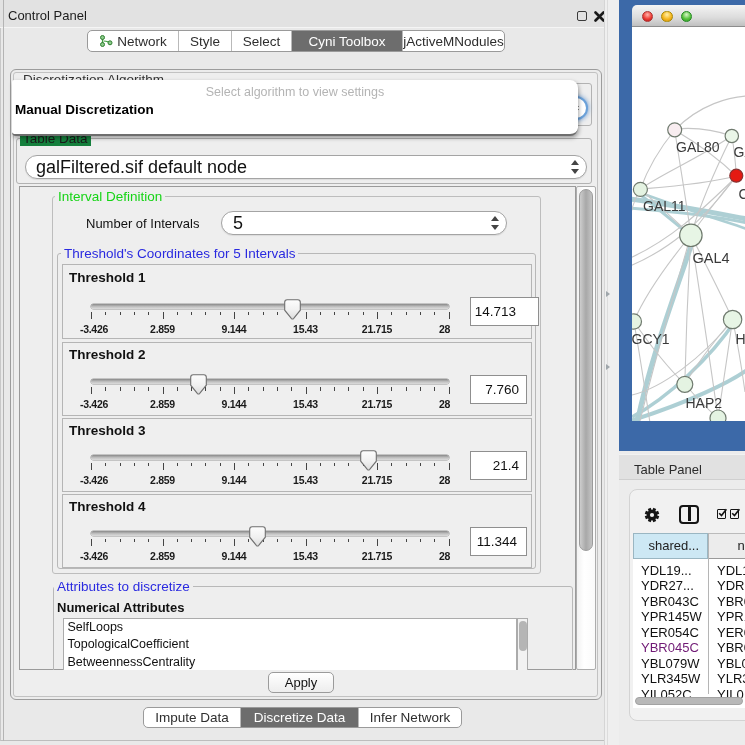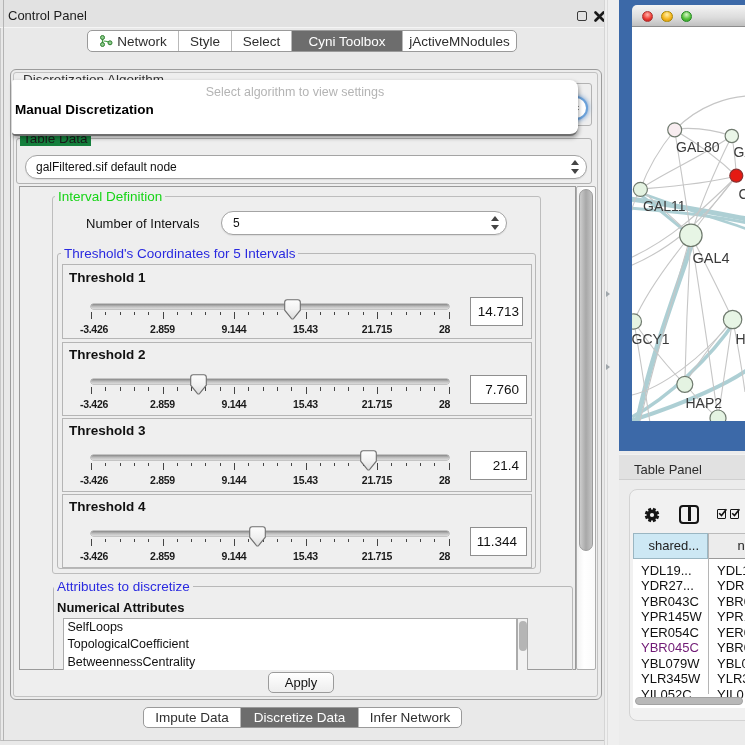--- a/index.html
+++ b/index.html
@@ -1,19 +1,19 @@
 <!DOCTYPE html>
 <html><head><meta charset="utf-8"><style>
 *{margin:0;padding:0;box-sizing:border-box}
 html,body{width:745px;height:745px;overflow:hidden;background:#e9e9e9;font-family:"Liberation Sans",sans-serif}
 .abs{position:absolute}
 #stage{position:relative;width:745px;height:745px}
 .grp{position:absolute;border:1px solid #b2b2b2;border-radius:3px}
 .gtitle{position:absolute;font-size:13.5px;padding:0 3px;line-height:14px}
-.combo{position:absolute;background:#fff;border:1px solid #a4a4a4;border-radius:12px;font-size:12px;color:#111;box-shadow:0 1px 1px rgba(0,0,0,.08)}
+.combo{position:absolute;background:#fff;border:1px solid #a4a4a4;border-radius:12px;font-size:18px;color:#111;box-shadow:0 1px 1px rgba(0,0,0,.08)}
 .cararea{position:absolute;right:5px;top:0;bottom:0;width:12px}
 .tri{position:absolute;width:0;height:0;left:2px}
 .triu{border-left:4px solid transparent;border-right:4px solid transparent;border-bottom:5px solid #444;top:4px}
 .trid{border-left:4px solid transparent;border-right:4px solid transparent;border-top:5px solid #444;bottom:4px}
 .blk{position:absolute;border:1px solid #b5b5b5;background:#efefef}
 .btitle{position:absolute;font-weight:bold;font-size:13.5px;color:#111}
 .track{position:absolute;height:5px;border-radius:3px;background:linear-gradient(#898989,#c2c2c2 55%,#dcdcdc);box-shadow:0 0 0 0.5px #9a9a9a}
 .tick{position:absolute;width:1px;background:#444}
 .tlab{position:absolute;font-size:10.5px;font-weight:bold;color:#1a1a1a;transform:translateX(-50%);white-space:nowrap;letter-spacing:-0.3px}
 .vbox{position:absolute;background:#fff;border:1px solid #8f8f8f;font-size:13.5px;color:#111;text-align:right}
@@ -34,21 +34,21 @@
 <div class="seg" style="left:87px;top:30px;height:22px">
 <div style="width:90px"><svg width="14" height="14" viewBox="0 0 14 14" style="margin-right:4px">
           <path d="M3.5,4 V10 M4.5,7 C8,7 7,7 10.5,8.5" stroke="#3f9e3f" stroke-width="1.2" fill="none"></path>
           <circle cx="3.5" cy="3.5" r="2" fill="#8ccc8c" stroke="#2e7d2e" stroke-width="1"></circle>
           <circle cx="3.5" cy="10.5" r="2" fill="#8ccc8c" stroke="#2e7d2e" stroke-width="1"></circle>
           <circle cx="11" cy="8.8" r="2" fill="#8ccc8c" stroke="#2e7d2e" stroke-width="1"></circle>
         </svg>Network</div>
 <div style="width:53px">Style</div>
 <div style="width:60px">Select</div>
 <div class="on" style="width:111px">Cyni Toolbox</div>
-<div style="width:114px">jActiveMNodules</div>
+<div style="width:102px">jActiveMNodules</div>
 </div>
 <div class="abs" style="left:10px;top:69px;width:592px;height:631px;background:#ececec;border:1px solid #9c9c9c;border-radius:6px"></div>
 <div class="abs" style="left:13px;top:72px;width:585px;height:625px;background:#eeeeee;border:1px solid #c2c2c2;border-radius:3px"></div>
 <div class="grp" style="left:16px;top:83px;width:576px;height:43px"></div>
 <div class="gtitle" style="left:20px;top:73px;color:#333;background:#eeeeee">Discretization Algorithm</div>
 <div class="combo" style="left:22px;top:96px;width:566px;height:24px;border:2px solid #6ba1d9;box-shadow:0 0 5px rgba(70,130,200,.9)">
       <div class="cararea">
         <span class="tri triu"></span>
         <span class="tri trid"></span>
       </div>
@@ -112,21 +112,21 @@
 <svg class="abs" style="left:283.5px;top:298.5px" width="17" height="21" viewBox="0 0 17 21">
           <defs>
             <linearGradient id="thg0" x1="0" y1="0" x2="0" y2="1">
               <stop offset="0" stop-color="#fdfdfd"></stop>
               <stop offset="0.55" stop-color="#f0f0f0"></stop>
               <stop offset="1" stop-color="#dcdcdc"></stop>
             </linearGradient>
           </defs>
           <path d="M3.2,0.7 H13.8 Q16.3,0.7 16.3,3.2 V11.2 L9.7,19.3 Q8.5,20.7 7.3,19.3 L0.7,11.2 V3.2 Q0.7,0.7 3.2,0.7 Z" fill="url(#thg0)" stroke="#6f6f6f" stroke-width="1.1"></path>
         </svg>
-<div class="vbox" style="left:470px;top:297px;width:53px;height:29px;line-height:27px;padding-right:3px">14.713</div>
+<div class="vbox" style="left:470px;top:297px;width:69px;height:29px;line-height:27px;padding-right:22px">14.713</div>
 <div class="blk" style="left:62px;top:341.5px;width:470px;height:74.5px"></div>
 <div class="btitle" style="left:69px;top:347.0px">Threshold 2</div>
 <div class="track" style="left:91.0px;top:379.0px;width:357.5px"></div>
 <div class="tick" style="left:91.0px;top:387.0px;height:7px"></div>
 <div class="tick" style="left:105.3px;top:387.0px;height:3.8px"></div>
 <div class="tick" style="left:119.6px;top:387.0px;height:3.8px"></div>
 <div class="tick" style="left:133.9px;top:387.0px;height:3.8px"></div>
 <div class="tick" style="left:148.2px;top:387.0px;height:3.8px"></div>
 <div class="tick" style="left:162.5px;top:387.0px;height:7px"></div>
 <div class="tick" style="left:176.8px;top:387.0px;height:3.8px"></div>

